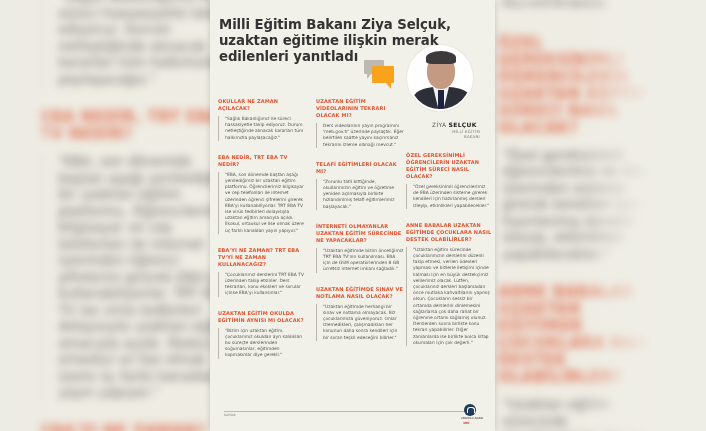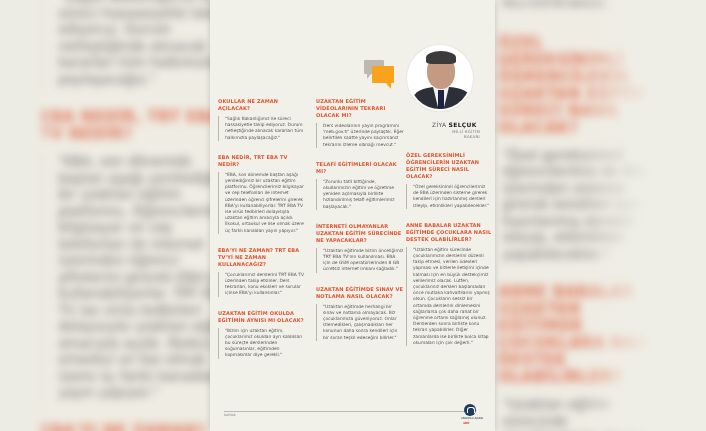--- a/index.html
+++ b/index.html
@@ -73,20 +73,21 @@
     <div class="bg-h">ÖZEL GEREKSİNİMLİ ÖĞRENCİLERİN UZAKTAN EĞİTİM SÜRECİ NASIL OLACAK?</div>
     <div class="bg-q">"Özel gereksinimli öğrencilerimiz de EBA üzerinden sisteme girerek kendileri için hazırlanmış dersleri izleyip, etkinlikleri yapabilecekler."</div>
     <div class="bg-h">ANNE BABALAR UZAKTAN EĞİTİMDE ÇOCUKLARA NASIL DESTEK OLABİLİRLER?</div>
     <div class="bg-q">"Uzaktan eğitim sürecinde çocuklarımızın derslerini düzenli takip etmesi, verilen ödevleri yapması ve bizlerle iletişimi içinde kalması için en büyük destekçimiz velilerimiz olacak."</div>
   </div>
   <div class="bg-shade l"></div>
   <div class="bg-shade r"></div>
 </div>
 
 <div class="card">
+  <div class="title">Milli Eğitim Bakanı Ziya Selçuk, uzaktan eğitime ilişkin merak edilenleri yanıtladı</div>
 
   <div class="bubbles">
     <div class="bub gray"></div>
     <div class="bub orange"></div>
   </div>
 
   <div class="portrait">
     <div class="suit"></div>
     <div class="shirt"></div>
     <div class="tie"></div>

